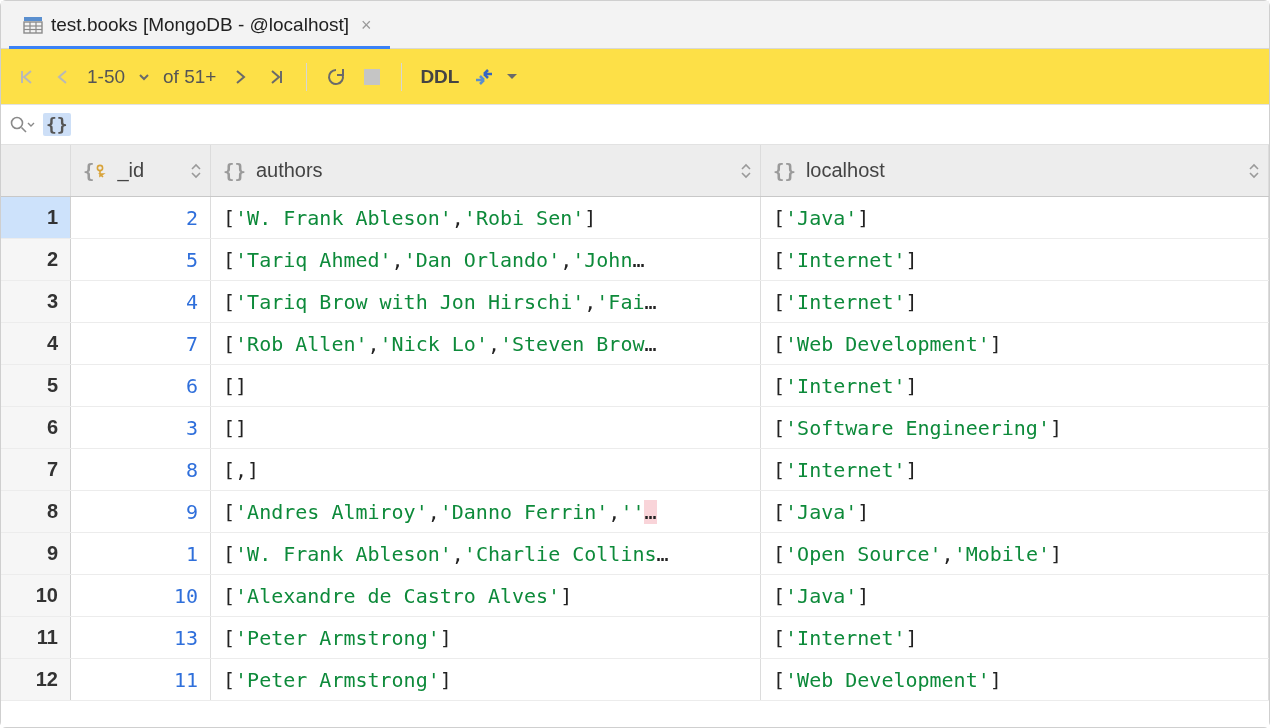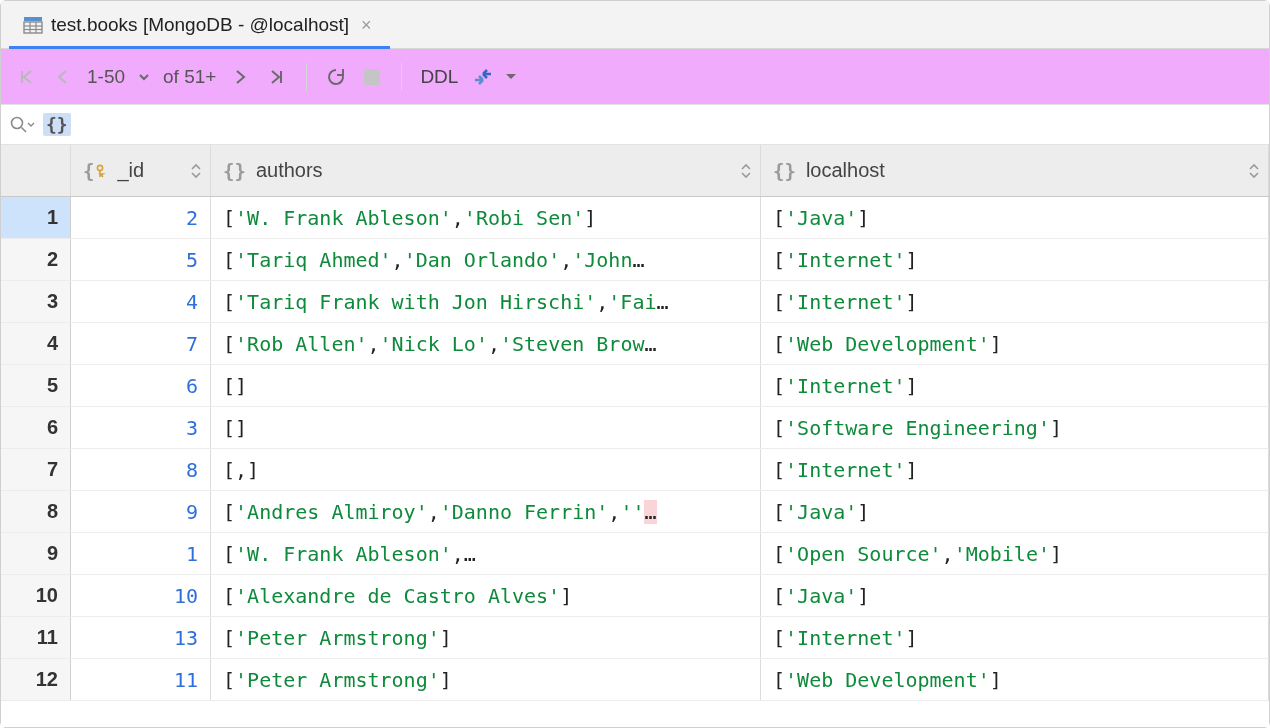--- a/index.html
+++ b/index.html
@@ -52,21 +52,21 @@
   .table-icon {
     display: inline-flex;
   }
   
   .toolbar {
     display: flex;
     align-items: center;
     height: 56px;
     padding: 0 8px;
     gap: 2px;
-    background: #f0abfc;
+    background: #fde047;
     border-bottom: 1px solid #e2e2e2;
     font-size: 19px;
   }
   .tb-btn {
     display: inline-flex;
     align-items: center;
     justify-content: center;
     min-width: 34px;
     height: 36px;
     padding: 0 4px;
@@ -252,21 +252,21 @@
     <span class="tb-btn">
       <svg width="22" height="22" viewBox="0 0 22 22">
           <path d="M11 4a7 7 0 1 0 6.7 5" fill="none" stroke="currentColor" stroke-width="2"></path>
           <path d="M18 3v6h-6" fill="none" stroke="currentColor" stroke-width="2"></path>
         </svg>
     </span>
     <span class="tb-btn disabled">
       <span class="stop-square"></span>
     </span>
     <span class="tb-sep"></span>
-    <span class="tb-text" style="color:#444;font-weight:400">DDL</span>
+    <span class="tb-text" style="color:#444;font-weight:700">DDL</span>
     <span class="tb-btn">
       <svg width="24" height="22" viewBox="0 0 24 22">
         <path d="M4 14 L12 14" stroke="#5a8fcf" stroke-width="2.5" fill="none"></path>
         <path d="M12 14 L8 10 M12 14 L8 18" stroke="#5a8fcf" stroke-width="2.5" fill="none"></path>
         <path d="M20 8 L12 8" stroke="#3466c2" stroke-width="2.5" fill="none"></path>
         <path d="M12 8 L16 4 M12 8 L16 12" stroke="#3466c2" stroke-width="2.5" fill="none"></path>
       </svg>
     </span>
     <span class="tb-btn" style="min-width:14px">
       <svg width="10" height="10" viewBox="0 0 10 10">
@@ -361,21 +361,21 @@
             <span>[</span>
             <span class="str">'Internet'</span>
             <span>]</span>
           </div>
         </div>
         <div class="grid-row">
           <div class="cell cell-rownum col-rownum">3</div>
           <div class="cell cell-id col-id">4</div>
           <div class="cell cell-text col-authors">
             <span>[</span>
-            <span class="str">'Tariq Frank with Jon Hirschi'</span>
+            <span class="str">'Tariq Brow with Jon Hirschi'</span>
             <span>,</span>
             <span> </span>
             <span class="str">'Fai</span>
             <span class="trunc">…</span>
           </div>
           <div class="cell cell-text col-categories">
             <span>[</span>
             <span class="str">'Internet'</span>
             <span>]</span>
           </div>
@@ -462,20 +462,21 @@
           </div>
         </div>
         <div class="grid-row">
           <div class="cell cell-rownum col-rownum">9</div>
           <div class="cell cell-id col-id">1</div>
           <div class="cell cell-text col-authors">
             <span>[</span>
             <span class="str">'W. Frank Ableson'</span>
             <span>,</span>
             <span> </span>
+            <span class="str">'Charlie Collins</span>
             <span class="trunc">…</span>
           </div>
           <div class="cell cell-text col-categories">
             <span>[</span>
             <span class="str">'Open Source'</span>
             <span>,</span>
             <span> </span>
             <span class="str">'Mobile'</span>
             <span>]</span>
           </div>

